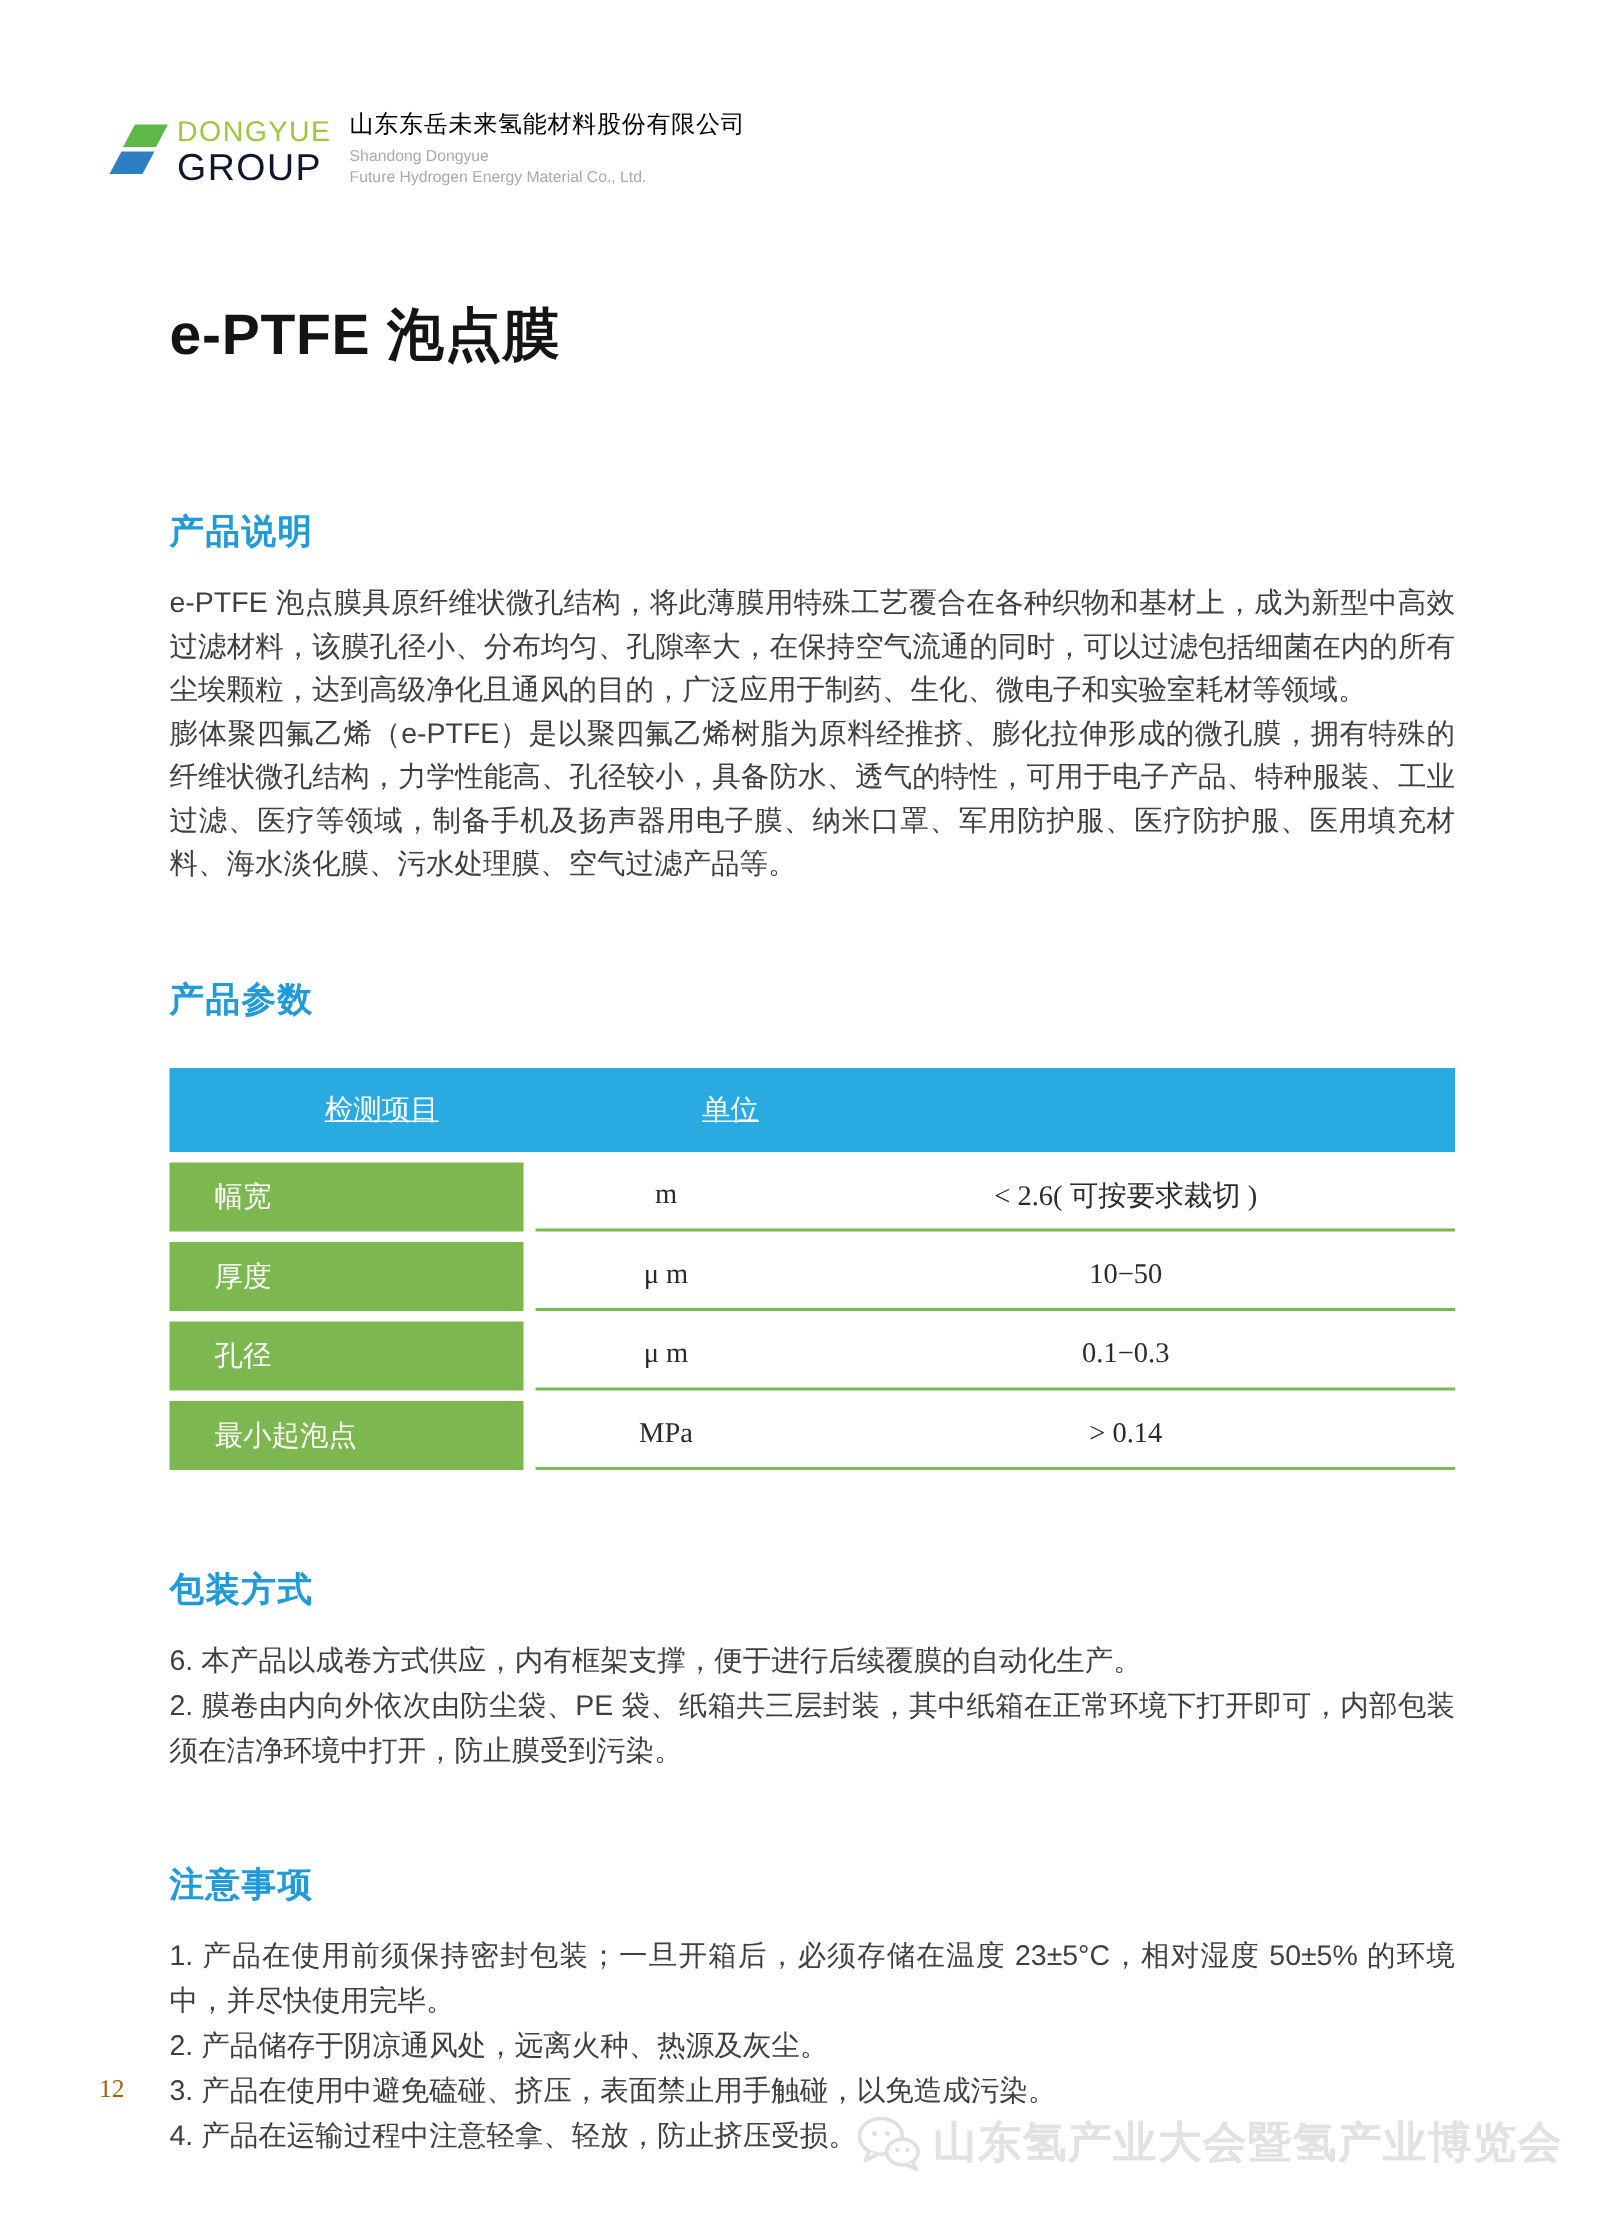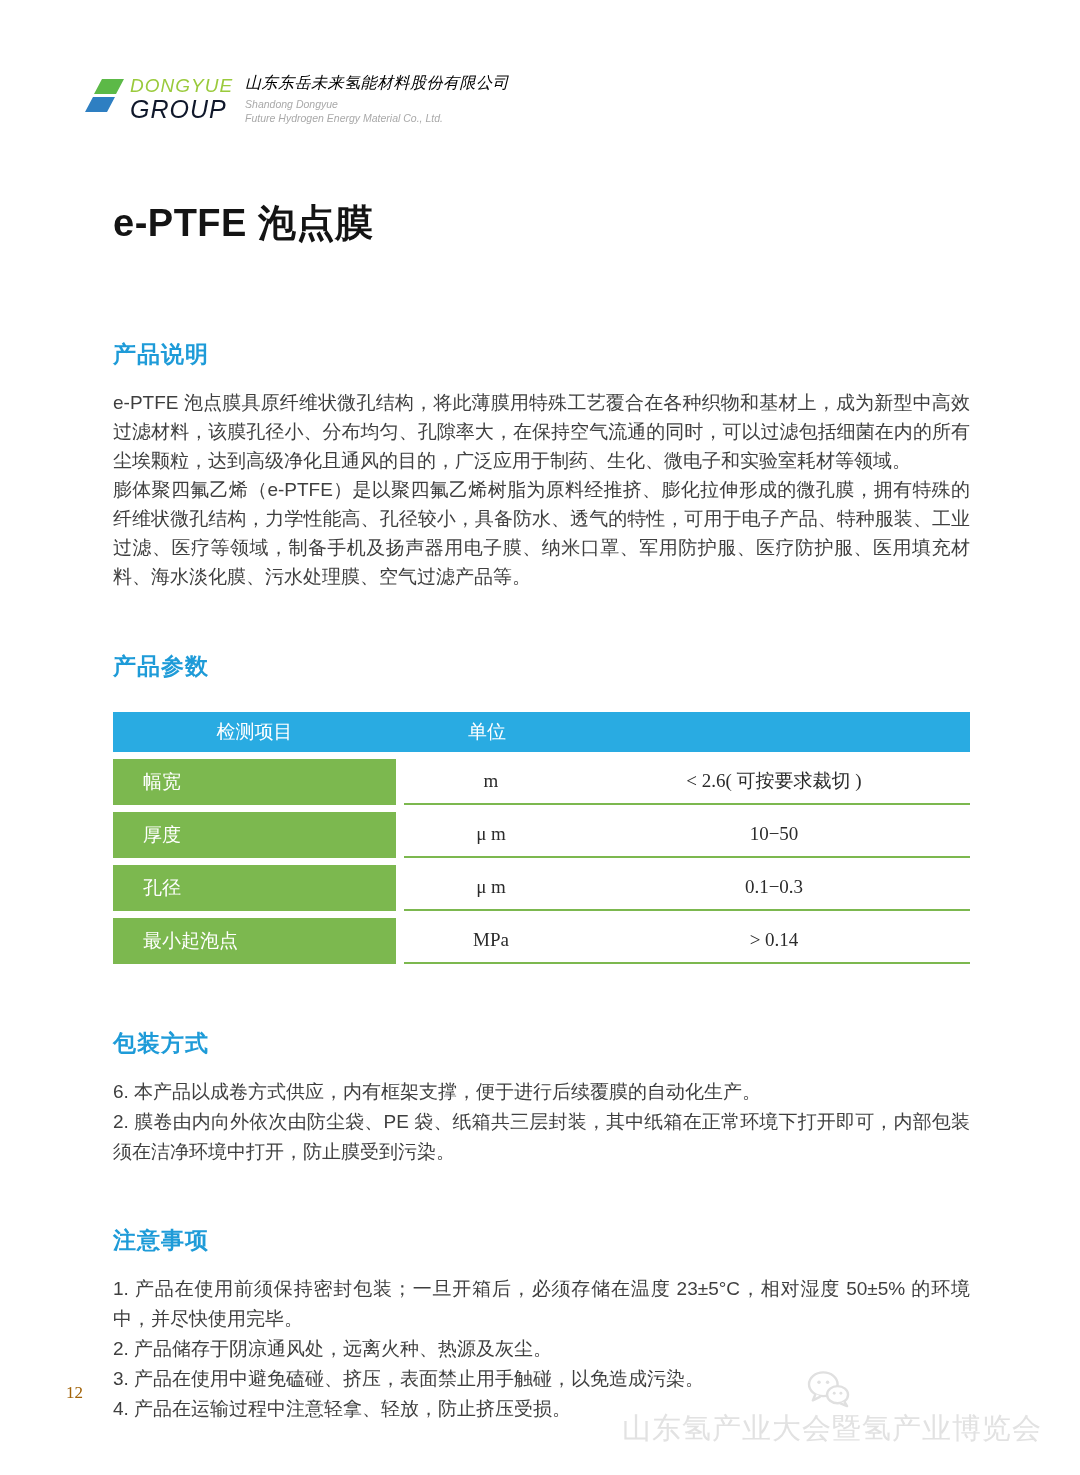--- a/index.html
+++ b/index.html
@@ -7,21 +7,21 @@
   body {
     width: 1080px; height: 1475px;
     position: relative;
     font-family: "Liberation Sans", "DejaVu Sans", sans-serif;
     color: #3d3d3d;
     overflow: hidden;
   }
   .page { width: 1080px; height: 1475px; position: relative; background: #fff; }
 
   
-  .header { position: absolute; top: 72px; left: 88px; display: flex; align-items: center; font-style: italic; }
+  .header { position: absolute; top: 72px; left: 76px; display: flex; align-items: flex-end; }
   .logo-mark { position: relative; width: 34px; height: 42px; margin-top: 2px; }
   .logo-shape { position: absolute; width: 22px; height: 15px; transform: skewX(-28deg); }
   .logo-shape.green { top: 0; left: 10px; background: #5cb947; }
   .logo-shape.blue  { top: 18px; left: 1px; background: #2e7fc2; }
   .logo-type { margin-left: 8px; line-height: 1; }
   .logo-line1 { font-size: 19px; letter-spacing: 1px; color: #9aca3c; font-weight: 400; }
   .logo-line2 { font-size: 25px; letter-spacing: 1px; color: #0f172a; font-weight: 400; margin-top: 2px; }
   .company { margin-left: 12px; margin-top: 1px; }
   .company-cn { font-size: 16px; color: #000000; letter-spacing: 0.5px; }
   .company-en { font-size: 10.5px; color: #a9a9a9; line-height: 1.35; margin-top: 3px; }
@@ -31,28 +31,28 @@
   .page-title { font-size: 38px; font-weight: 700; color: #141414; letter-spacing: 0.5px; }
 
   .section-heading { font-size: 23px; font-weight: 700; color: #1e9bd8; letter-spacing: 1px; }
   .sec-desc { margin-top: 90px; }
   .body-text { font-size: 19px; line-height: 29px; color: #3f3f3f; text-align: justify; margin-top: 18px; }
   .body-text p { margin: 0; }
 
   
   .sec-params { margin-top: 60px; }
   .ptable { margin-top: 30px; width: 857px; }
-  .t-header { display: flex; background: #29abe2; height: 40px; align-items: center; color: #ffffff; font-size: 19px; }
+  .t-header { display: flex; background: #29abe2; height: 56px; align-items: center; color: #ffffff; font-size: 19px; text-decoration: underline; }
   .t-header .th { text-align: center; }
   .th.c1 { width: 283px; }
   .th.c2 { width: 182px; }
   .th.c3 { flex: 1; }
   .t-row { display: flex; height: 46px; margin-top: 7px; }
   .td-item {
-    width: 283px; background: #7cb84f; color: #ffffff;
+    width: 236px; background: #7cb84f; color: #ffffff;
     font-size: 19px; display: flex; align-items: center; padding-left: 30px;
   }
   .t-vals {
     flex: 1; display: flex; margin-left: 8px;
     border-bottom: 2px solid #7cb84f; align-items: center;
     font-family: "Liberation Serif", serif; font-size: 19px; color: #2b2b2b;
   }
   .td-unit { width: 174px; text-align: center; }
   .td-value { flex: 1; text-align: center; }
 
@@ -63,24 +63,23 @@
   .num-list p { margin: 0; }
 
   
   .page-number {
     position: absolute; left: 66px; bottom: 72px;
     font-family: "Liberation Serif", serif; font-size: 17px; color: #a16207;
   }
   .watermark {
     position: absolute; right: 38px; bottom: 26px;
     display: flex; align-items: center;
-    color: #e2e2e2; font-size: 29px; font-weight: 400; letter-spacing: 1px;
+    color: #e2e2e2; font-size: 29px; font-weight: 700; letter-spacing: 1px;
     text-shadow: 1px 1px 0 #ffffff;
     user-select: none;
-    flex-direction: column;
   }
   .wm-icon { width: 46px; height: 40px; margin-right: 6px; }
 </style>
 </head>
 <body>
 
 <div class="page">
 
   <div class="header">
     <div class="logo-mark">

